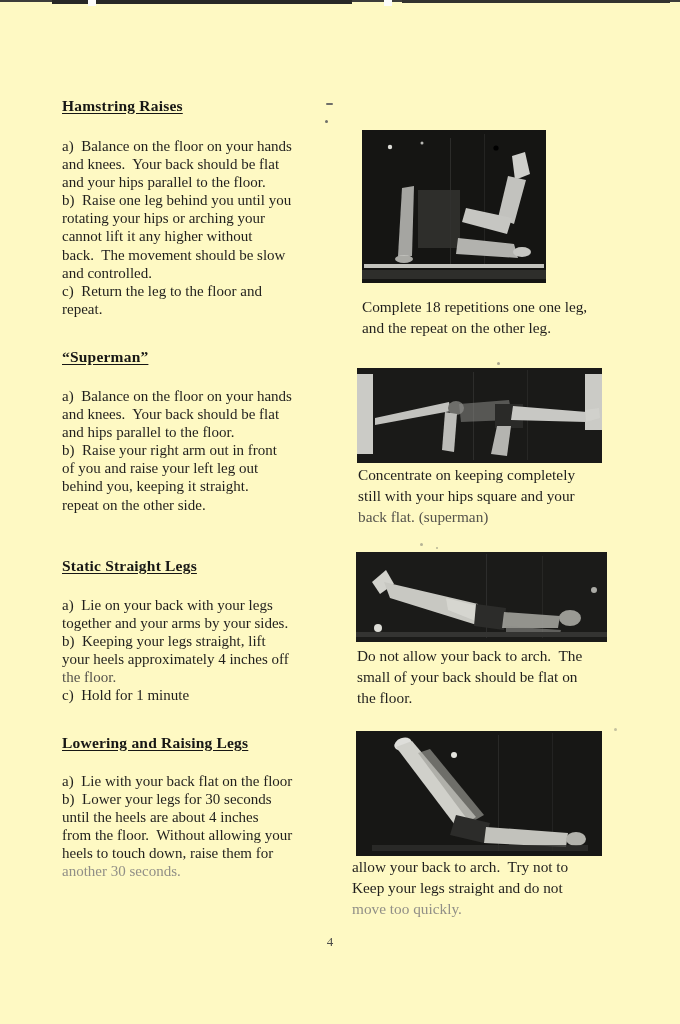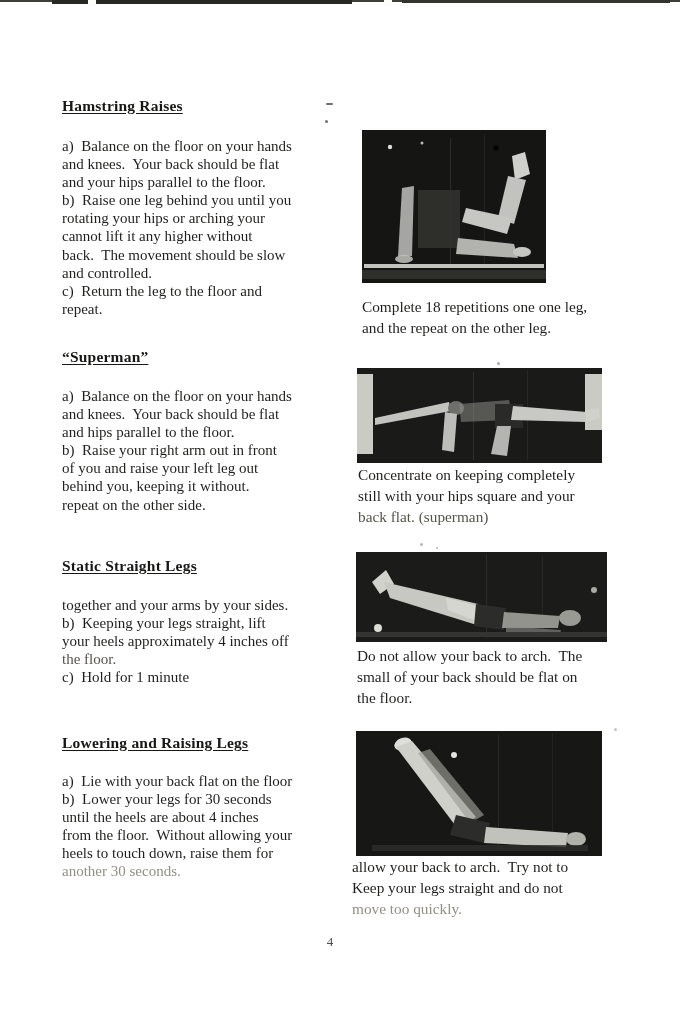--- a/index.html
+++ b/index.html
@@ -1,18 +1,18 @@
 <!DOCTYPE html>
 <html><head>
 <meta charset="utf-8">
 <style>
   html,body{margin:0;padding:0;background:#e8e8e6;}
   .page{
     position:relative;width:680px;height:1024px;margin:0 auto;
-    background:#ffffff;overflow:hidden;
+    background:#fef9c3;overflow:hidden;
     font-family:"Liberation Serif", serif;color:#201f1d;
   }
   
   .scan-strip{position:absolute;left:0;top:0;width:680px;height:6px;}
   .scan-strip .s1{position:absolute;top:0;left:0;width:680px;height:2px;background:#3d3d3a;}
   .scan-strip .s2{position:absolute;top:0;left:52px;width:300px;height:4px;background:#282826;}
   .scan-strip .s3{position:absolute;top:0;left:402px;width:268px;height:3px;background:#33332f;}
   .scan-strip .gap{position:absolute;top:0;height:6px;width:8px;background:#fcfcfa;}
 
   .heading{
@@ -96,21 +96,21 @@
     <div class="line">and the repeat on the other leg.</div>
   </div>
 
   <div class="heading" style="top:348px;">“Superman”</div>
   <div class="steps" style="top:387px;">
     <div class="line">a)  Balance on the floor on your hands</div>
     <div class="line">and knees.  Your back should be flat</div>
     <div class="line">and hips parallel to the floor.</div>
     <div class="line">b)  Raise your right arm out in front</div>
     <div class="line">of you and raise your left leg out</div>
-    <div class="line">behind you, keeping it without.</div>
+    <div class="line">behind you, keeping it straight.</div>
     <div class="line">repeat on the other side.</div>
   </div>
 
   <div class="photo" style="left:357px;top:368px;width:245px;height:95px;" aria-label="superman-exercise-photo">
     <svg width="245" height="95" viewBox="0 0 245 95" xmlns="http://www.w3.org/2000/svg">
       <rect width="245" height="95" fill="#1a1a18"></rect>
       <rect x="0" y="6" width="16" height="80" fill="#cbcbc6"></rect>
       <rect x="228" y="6" width="17" height="56" fill="#cbcbc6"></rect>
       <rect x="116" y="4" width="1" height="88" fill="#3a3a38" opacity=".6"></rect>
       <rect x="170" y="2" width="1" height="90" fill="#343432" opacity=".5"></rect>
@@ -125,20 +125,21 @@
     </svg>
   </div>
   <div class="caption" style="left:358px;top:464px;width:275px;">
     <div class="line">Concentrate on keeping completely</div>
     <div class="line">still with your hips square and your</div>
     <div class="line halffade">back flat. (superman)</div>
   </div>
 
   <div class="heading" style="top:557px;">Static Straight Legs</div>
   <div class="steps" style="top:596px;">
+    <div class="line">a)  Lie on your back with your legs</div>
     <div class="line">together and your arms by your sides.</div>
     <div class="line">b)  Keeping your legs straight, lift</div>
     <div class="line">your heels approximately 4 inches off</div>
     <div class="line halffade">the floor.</div>
     <div class="line">c)  Hold for 1 minute</div>
   </div>
 
   <div class="photo" style="left:356px;top:552px;width:251px;height:90px;" aria-label="static-straight-legs-exercise-photo">
     <svg width="251" height="90" viewBox="0 0 251 90" xmlns="http://www.w3.org/2000/svg">
       <rect width="251" height="90" fill="#1b1b19"></rect>

